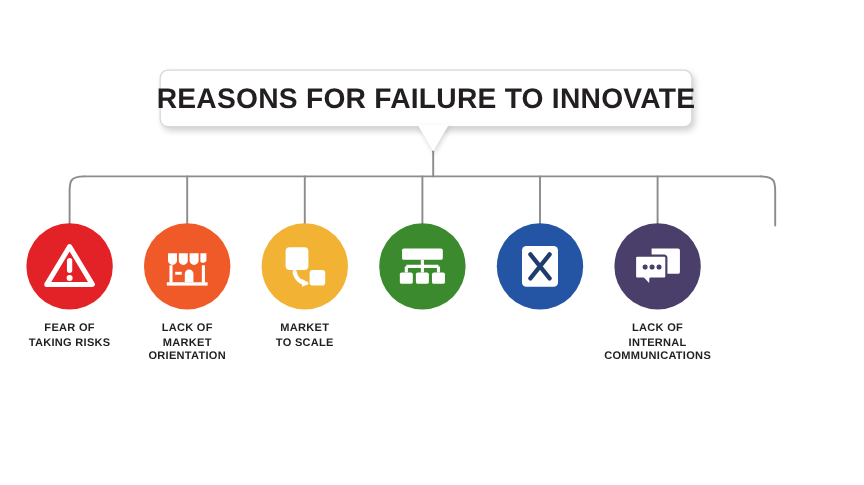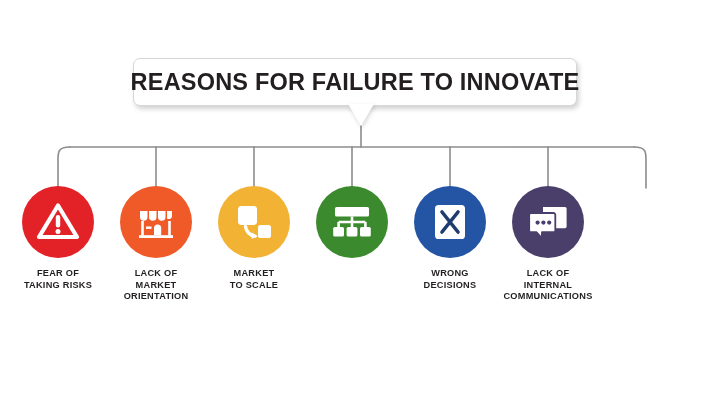--- a/index.html
+++ b/index.html
@@ -201,22 +201,20 @@
       </div>
     </div>
 
     <div class="item" style="left:450px;">
       <div class="circle" style="background:#2455A4;">
         <svg width="44" height="44" viewBox="0 0 44 44">
           <rect x="7" y="5" width="30" height="34" rx="3.6" fill="#ffffff"></rect>
           <path d="M14 12 L30 32 M30 12 L14 32" stroke="#1F3C6E" stroke-width="3.6" stroke-linecap="round"></path>
         </svg>
       </div>
-      <div class="item-label">WRONG
-DECISIONS</div>
     </div>
 
     <div class="item" style="left:548px;">
       <div class="circle" style="background:#4A3F6B;">
         <svg width="44" height="44" viewBox="0 0 44 44">
 
           <path d="M17 7 h22 a1.6 1.6 0 0 1 1.6 1.6 v18 a1.6 1.6 0 0 1 -1.6 1.6 h-22 z" fill="#ffffff"></path>
 
           <path d="M5 13 h22.5 a1.8 1.8 0 0 1 1.8 1.8 v15.6 a1.8 1.8 0 0 1 -1.8 1.8 h-11.5 l-0.2 6 l-5.4 -6 h-5.4 a1.8 1.8 0 0 1 -1.8 -1.8 v-15.6 a1.8 1.8 0 0 1 1.8 -1.8 z" fill="#ffffff" stroke="#4A3F6B" stroke-width="1.8" stroke-linejoin="round"></path>
           <circle cx="11.6" cy="22.6" r="2.1" fill="#4A3F6B"></circle>

